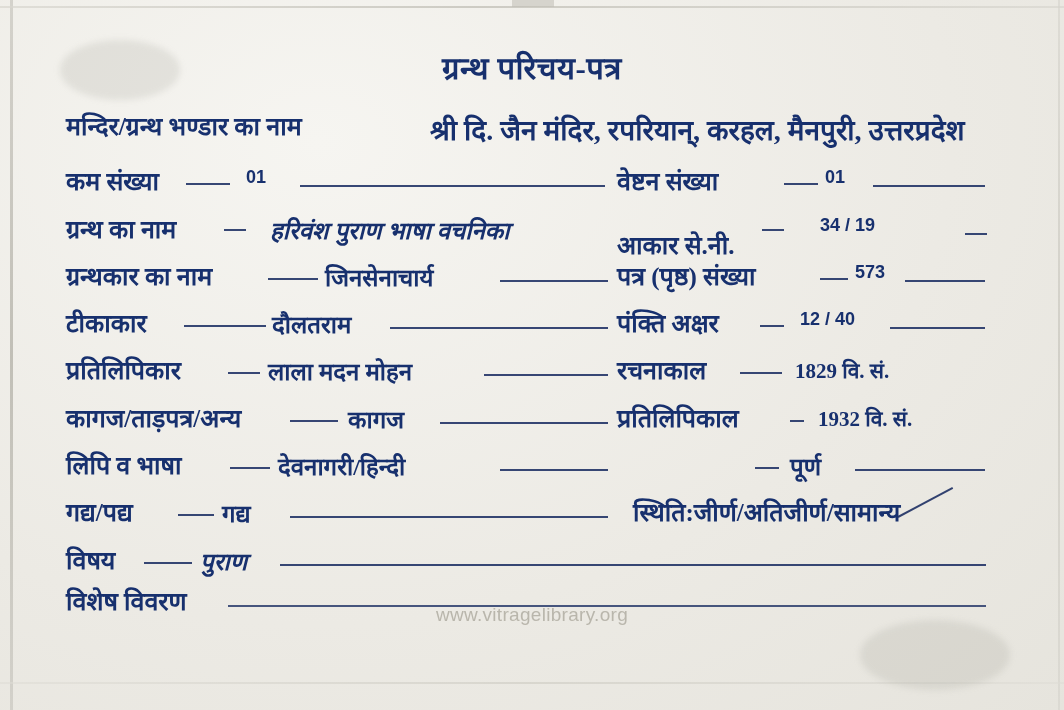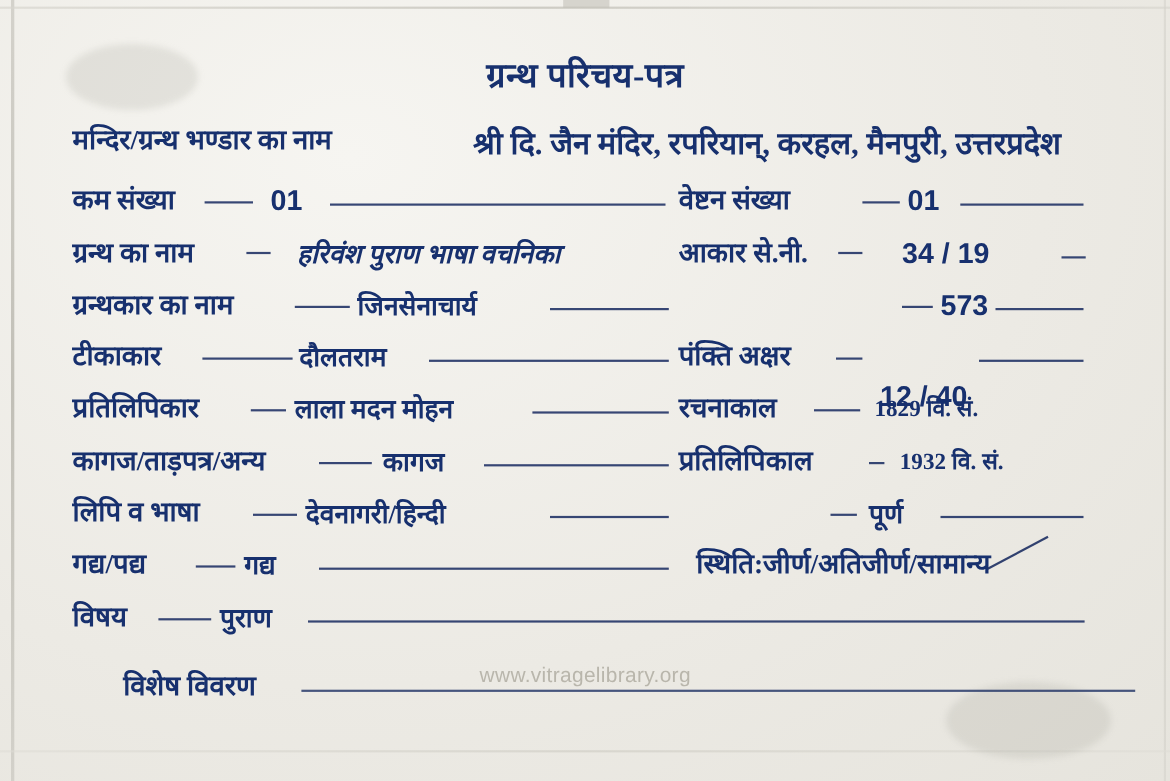--- a/index.html
+++ b/index.html
@@ -83,21 +83,21 @@
     white-space: nowrap;
   }
   .val {
     position: absolute;
     font-size: 24px;
     font-weight: bold;
     white-space: nowrap;
   }
   .val.num {
     font-family: "Liberation Sans", sans-serif;
-    font-size: 26px;
+    font-size: 18px;
     font-weight: bold;
   }
   .rule {
     position: absolute;
     height: 2px;
     background: #1d2f63;
     opacity: .88;
   }
   .rule.thin { height: 1.6px; opacity: .8; }
 
@@ -162,44 +162,45 @@
     <div class="lbl ink" style="left:617px;">वेष्टन संख्या</div>
     <div class="rule" style="left:784px; top:20px; width:34px;"></div>
     <div class="val num ink" style="left:825px; top:4px;">01</div>
     <div class="rule" style="left:873px; top:22px; width:112px;"></div>
   </div>
 
   <div class="line-row" style="top:211px;">
     <div class="lbl ink" style="left:66px;">ग्रन्थ का नाम</div>
     <div class="rule" style="left:224px; top:18px; width:22px;"></div>
     <div class="val ink" style="left:270px; top:2px;font-style:italic;">हरिवंश पुराण भाषा वचनिका</div>
-    <div class="lbl ink" style="left:617px;">आकार से.नी.</div>
+    <div class="lbl ink" style="left:617px;margin-top:16px;">आकार से.नी.</div>
     <div class="rule" style="left:762px; top:18px; width:22px;"></div>
     <div class="val num ink" style="left:820px; top:4px;">34 / 19</div>
     <div class="rule" style="left:965px; top:22px; width:22px;"></div>
   </div>
 
   <div class="line-row" style="top:258px;">
     <div class="lbl ink" style="left:66px;">ग्रन्थकार का नाम</div>
     <div class="rule" style="left:268px; top:20px; width:50px;"></div>
     <div class="val ink" style="left:325px; top:2px;">जिनसेनाचार्य</div>
     <div class="rule" style="left:500px; top:22px; width:108px;"></div>
+    <div class="lbl ink" style="left:617px;">पत्र (पृष्ठ) संख्या</div>
     <div class="rule" style="left:820px; top:20px; width:28px;"></div>
     <div class="val num ink" style="left:855px; top:4px;">573</div>
     <div class="rule" style="left:905px; top:22px; width:80px;"></div>
   </div>
 
   <div class="line-row" style="top:305px;">
     <div class="lbl ink" style="left:66px;">टीकाकार</div>
     <div class="rule" style="left:184px; top:20px; width:82px;"></div>
     <div class="val ink" style="left:272px; top:2px;">दौलतराम</div>
     <div class="rule" style="left:390px; top:22px; width:218px;"></div>
     <div class="lbl ink" style="left:617px;">पंक्ति अक्षर</div>
     <div class="rule" style="left:760px; top:20px; width:24px;"></div>
-    <div class="val num ink" style="left:800px; top:4px;margin-top:36px;">12 / 40</div>
+    <div class="val num ink" style="left:800px; top:4px;">12 / 40</div>
     <div class="rule" style="left:890px; top:22px; width:95px;"></div>
   </div>
 
   <div class="line-row" style="top:352px;">
     <div class="lbl ink" style="left:66px;font-family:Liberation Serif, serif;">प्रतिलिपिकार</div>
     <div class="rule" style="left:228px; top:20px; width:32px;"></div>
     <div class="val ink" style="left:268px; top:2px;">लाला मदन मोहन</div>
     <div class="rule" style="left:484px; top:22px; width:124px;"></div>
     <div class="lbl ink" style="left:617px;">रचनाकाल</div>
     <div class="rule" style="left:740px; top:20px; width:42px;"></div>
@@ -231,24 +232,24 @@
     <div class="rule" style="left:178px; top:20px; width:36px;"></div>
     <div class="val ink" style="left:222px; top:2px;">गद्य</div>
     <div class="rule" style="left:290px; top:22px; width:318px;"></div>
     <div class="lbl ink" style="left:617px;margin-left:16px;">स्थिति:जीर्ण/अतिजीर्ण/सामान्य</div>
     <div class="strike" style="left:898px; top:22px;"></div>
   </div>
 
   <div class="line-row" style="top:542px;">
     <div class="lbl ink" style="left:66px;">विषय</div>
     <div class="rule" style="left:144px; top:20px; width:48px;"></div>
-    <div class="val ink" style="left:200px; top:2px;">पुराण</div>
+    <div class="val ink" style="left:200px; top:2px;font-style:italic;">पुराण</div>
     <div class="rule" style="left:280px; top:22px; width:706px;"></div>
   </div>
 
-  <div class="line-row" style="top:605px;margin-left:46px;">
+  <div class="line-row" style="top:583px;">
     <div class="lbl ink" style="left:66px;">विशेष विवरण</div>
     <div class="rule thin" style="left:228px; top:22px; width:758px;"></div>
   </div>
 
   <div class="watermark">www.vitragelibrary.org</div>
 
 </div>
 
 </body></html>

